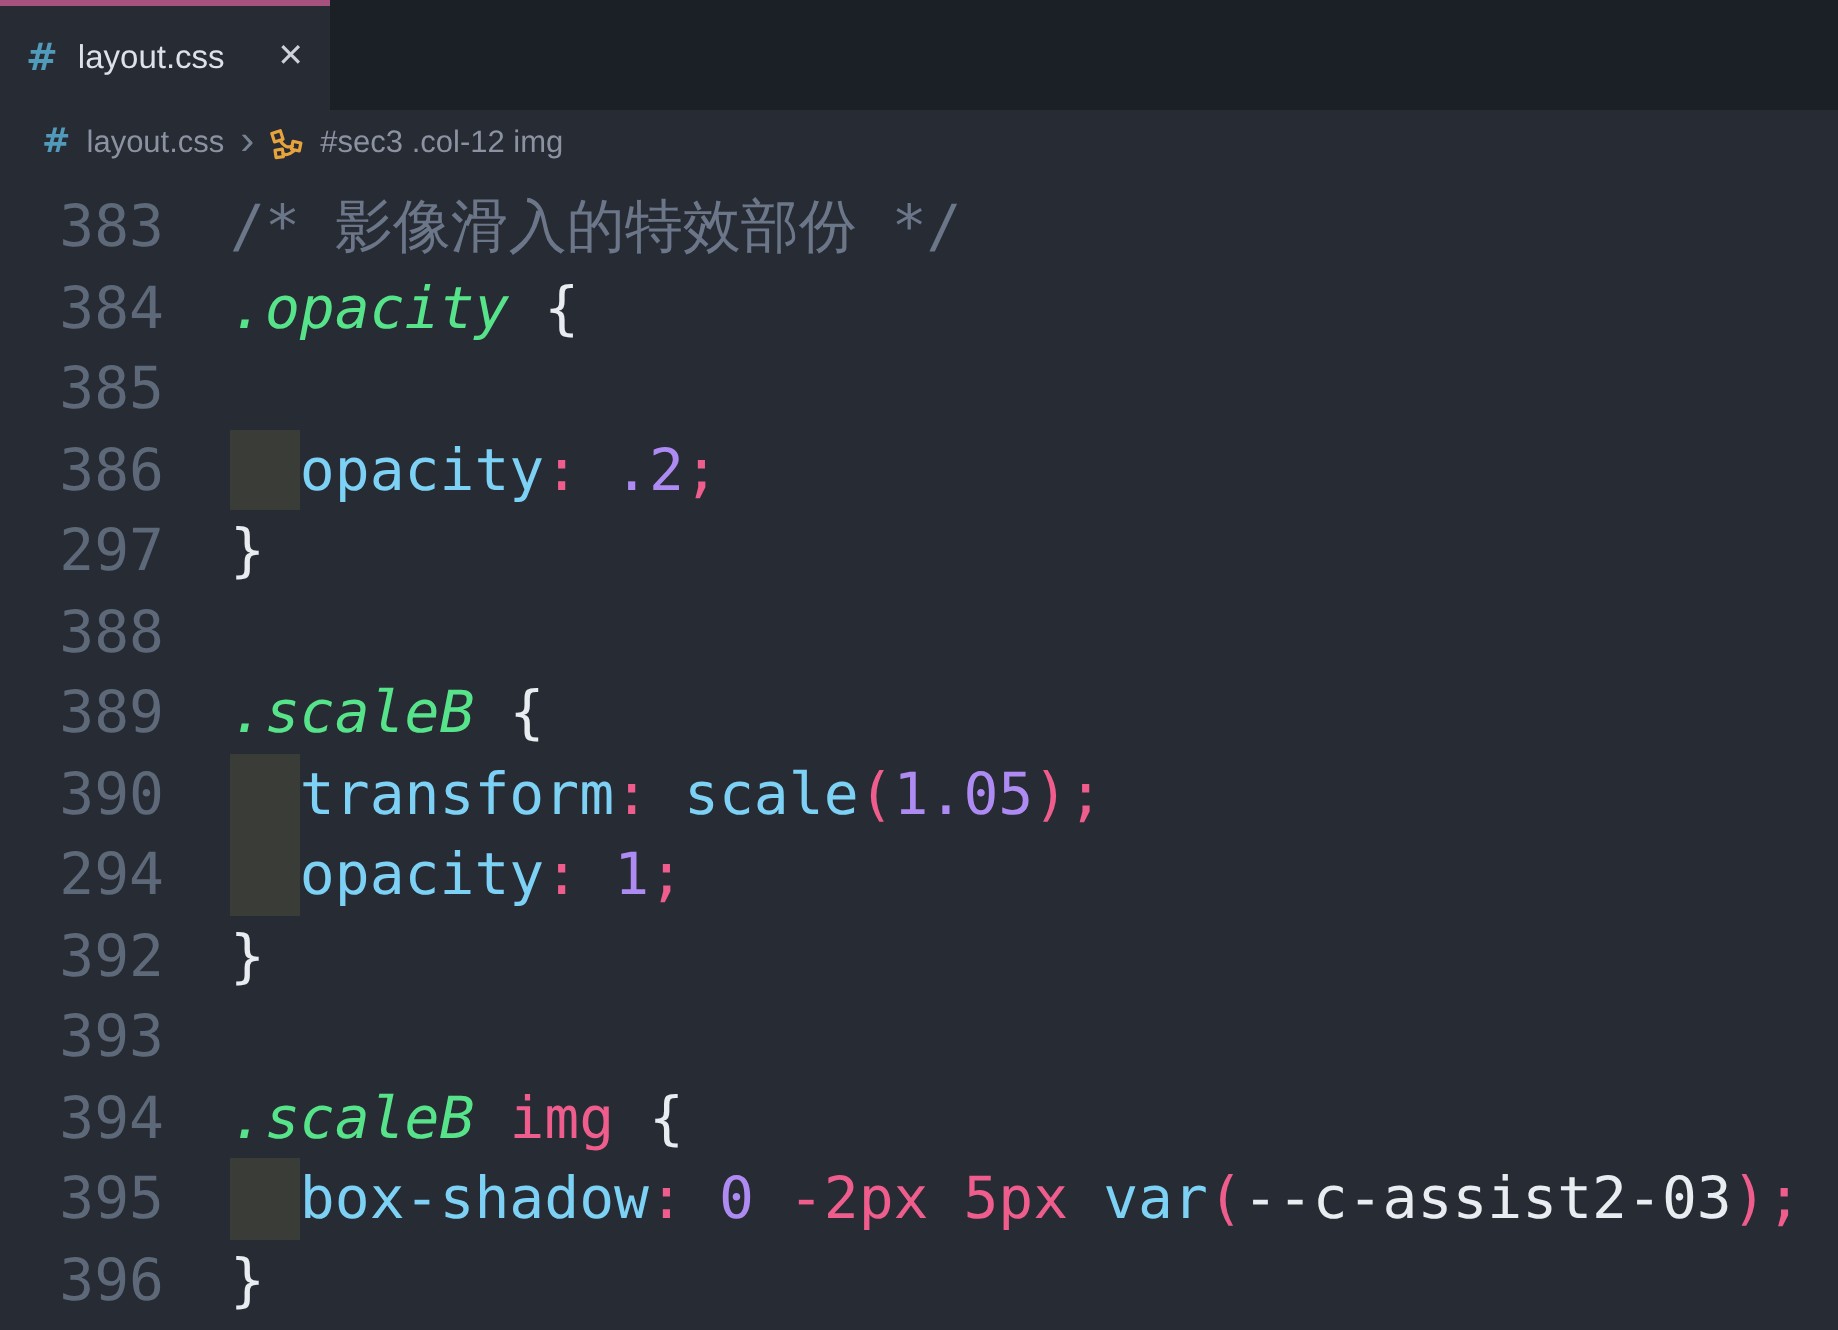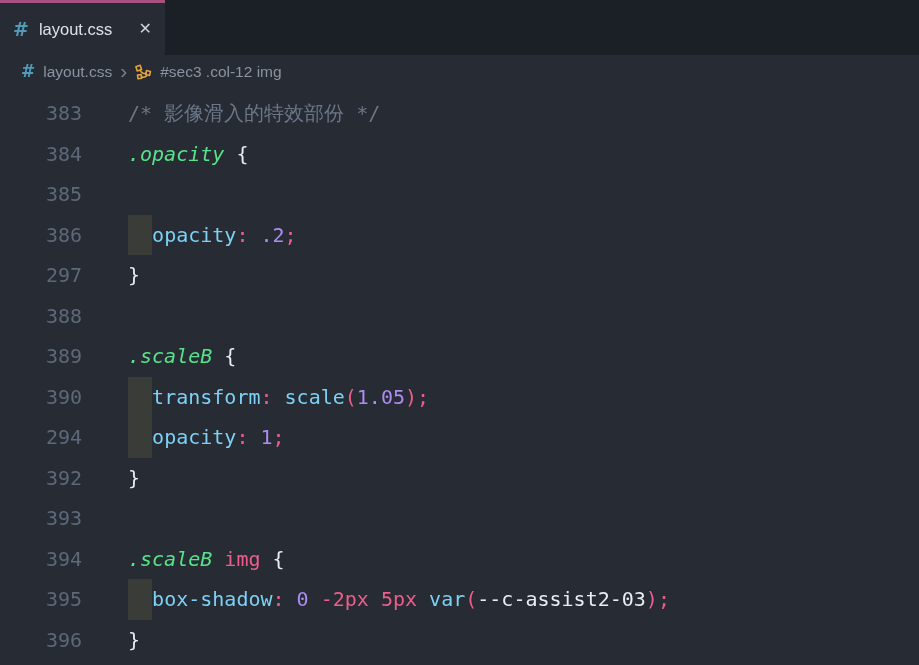--- a/index.html
+++ b/index.html
@@ -22,23 +22,23 @@
   .tab-close{margin-left:auto;color:var(--close);font-size:16px;line-height:1}
 
   .breadcrumbs{height:33px;background:var(--bg);display:flex;align-items:center;
        padding-left:21px;gap:8px;font-size:15.5px;color:var(--bc-text)}
   .bc-item{color:var(--bc-text)}
   .bc-sep{color:var(--sep);font-size:21px;line-height:1;transform:translateY(-1px)}
   .bc-symbol-icon{flex:none;transform:translateY(1px)}
 
   .editor{padding-top:5px;background:var(--bg);height:577px}
   .line{display:flex;height:40.5px;line-height:40.5px;
-        font-family:"DejaVu Sans Mono","DejaVu Sans",monospace;font-size:20px}
+        font-family:"DejaVu Sans Mono","DejaVu Sans",monospace;font-size:29px}
   .ln{width:82px;flex:none;text-align:right;color:var(--gutter);user-select:none}
-  .code{margin-left:46px;white-space:pre;color:var(--white)}
+  .code{margin-left:33px;white-space:pre;color:var(--white)}
   .tk-ws{display:inline-block;height:100%;vertical-align:top;background:var(--sel-ws)}
   .tk-cm{color:var(--comment)}
   .tk-cls{color:var(--green);font-style:italic}
   .tk-el{color:var(--pink)}
   .tk-pr{color:var(--cyan)}
   .tk-fn{color:var(--cyan)}
   .tk-pu{color:var(--pink)}
   .tk-nu{color:var(--purple)}
   .tk-un{color:var(--pink)}
   .tk-vr{color:var(--white)}

